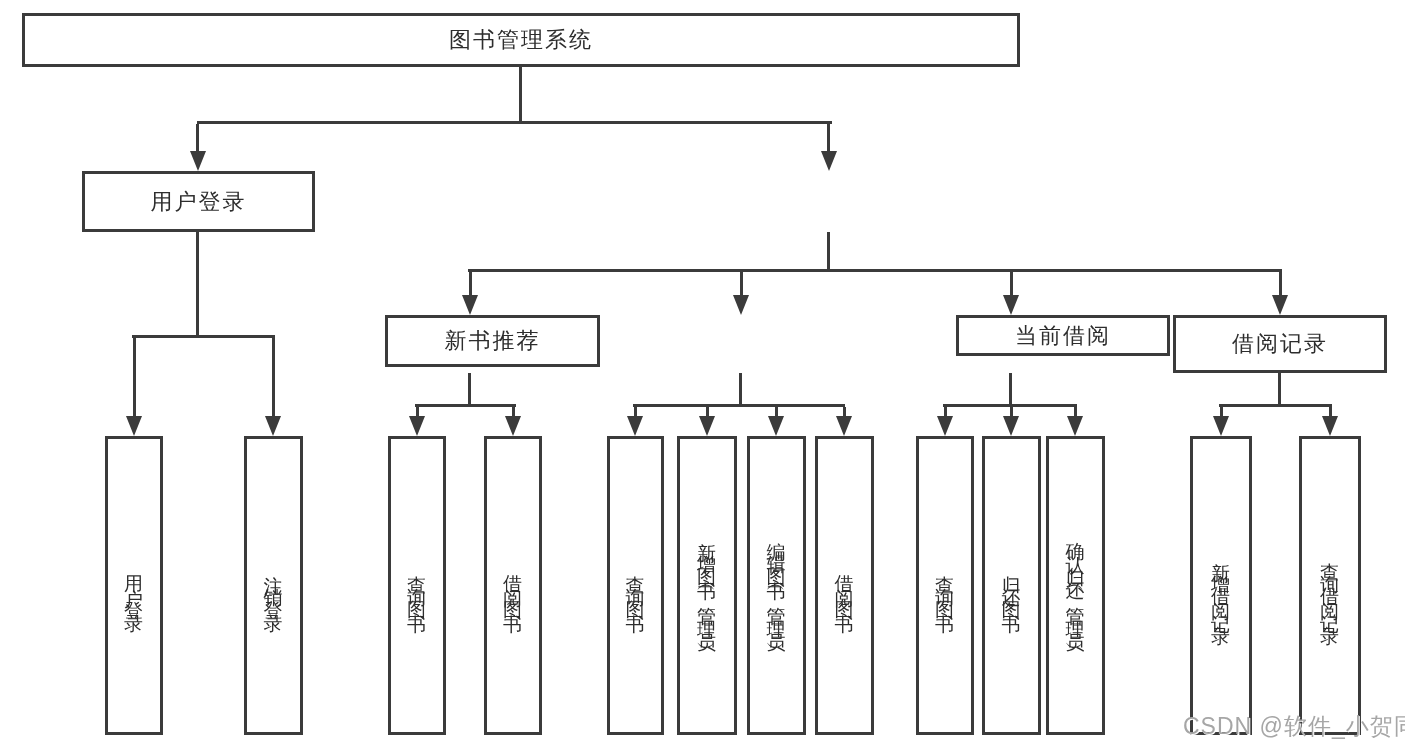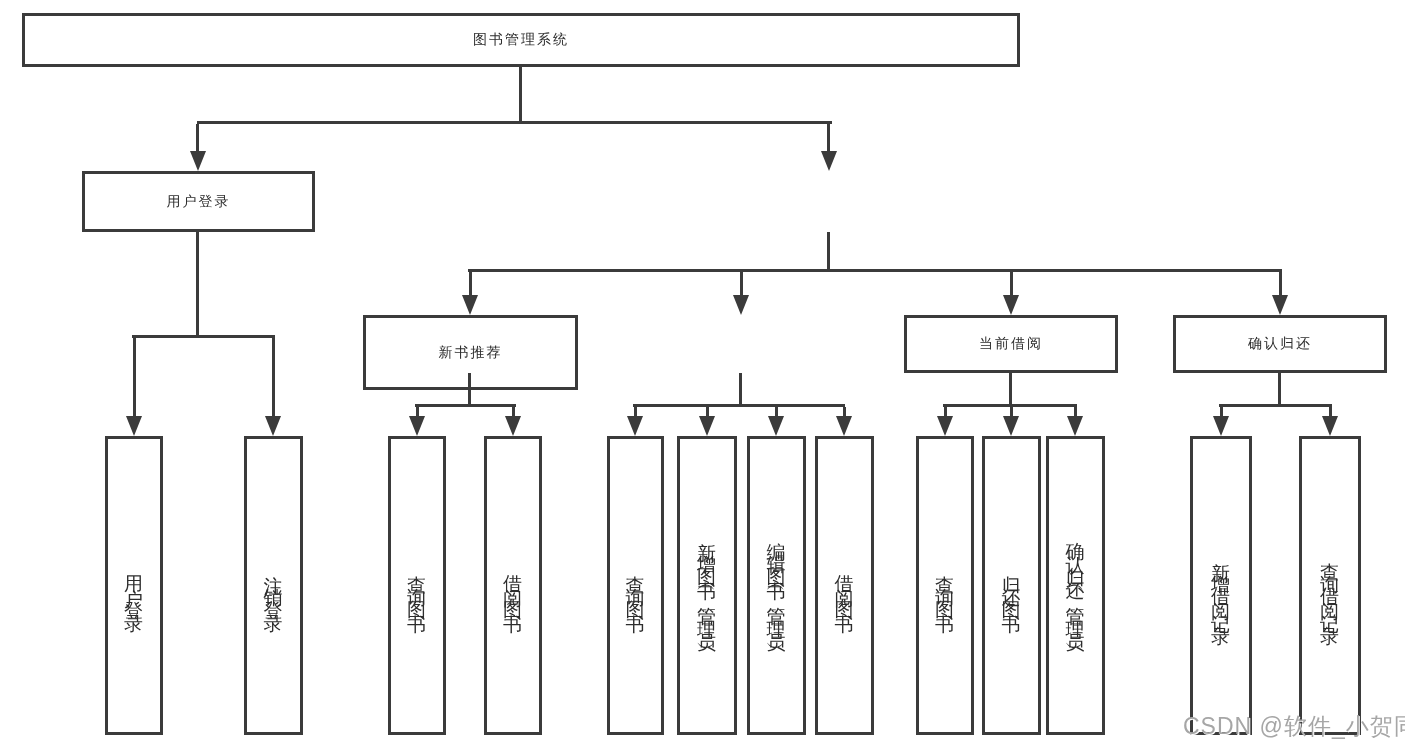--- a/index.html
+++ b/index.html
@@ -20,21 +20,21 @@
     background:var(--background);
     overflow:hidden;
   }
   .box{
     position:absolute;
     box-sizing:border-box;
     border:3px solid var(--box-border);
     background:#fff;
     display:flex;align-items:center;justify-content:center;
     color:var(--text);
-    font-size:14px;
+    font-size:22px;
     letter-spacing:2px;
     white-space:nowrap;
   }
   .box.vert{
     writing-mode:vertical-rl;
     text-orientation:mixed;
     font-size:19px;
     letter-spacing:13px;
     line-height:1;
     white-space:normal;
@@ -61,26 +61,26 @@
 </head>
 <body>
 
 <div class="stage">
 
   <div class="box" style="left:22px;top:13px;width:998px;height:54px">图书管理系统</div>
 
   <div class="box" style="left:82px;top:171px;width:233px;height:61px">用户登录</div>
 
 
-  <div class="box" style="left:363px;top:315px;width:215px;height:75px">新书推荐</div>
+  <div class="box" style="left:385px;top:315px;width:215px;height:52px">新书推荐</div>
 
 
-  <div class="box" style="left:904px;top:315px;width:214px;height:58px">当前借阅</div>
+  <div class="box" style="left:956px;top:315px;width:214px;height:41px">当前借阅</div>
 
-  <div class="box" style="left:1173px;top:315px;width:214px;height:58px">确认归还</div>
+  <div class="box" style="left:1173px;top:315px;width:214px;height:58px">借阅记录</div>
 
   <div class="box vert" style="left:105px;top:436px;width:58px;height:299px">用户登录</div>
 
   <div class="box vert" style="left:244px;top:436px;width:59px;height:299px">注销登录</div>
 
   <div class="box vert" style="left:388px;top:436px;width:58px;height:299px">查询图书</div>
 
   <div class="box vert" style="left:484px;top:436px;width:58px;height:299px">借阅图书</div>
 
   <div class="box vert" style="left:607px;top:436px;width:57px;height:299px">查询图书</div>

